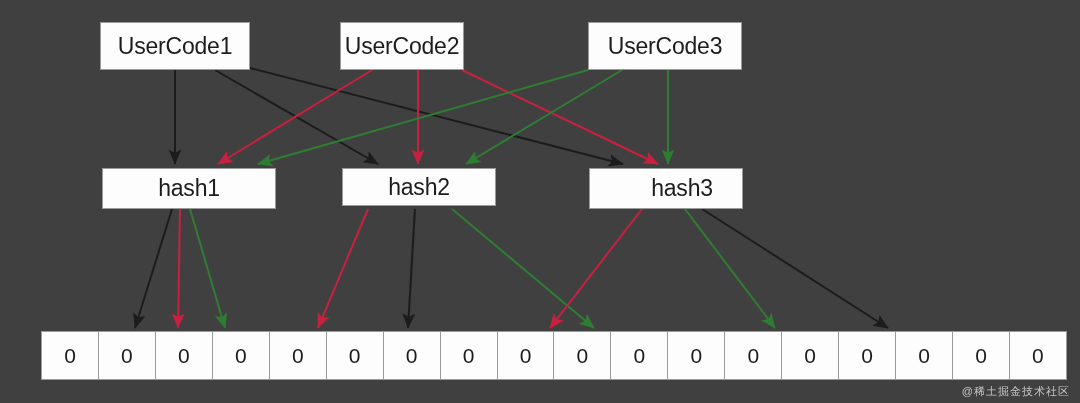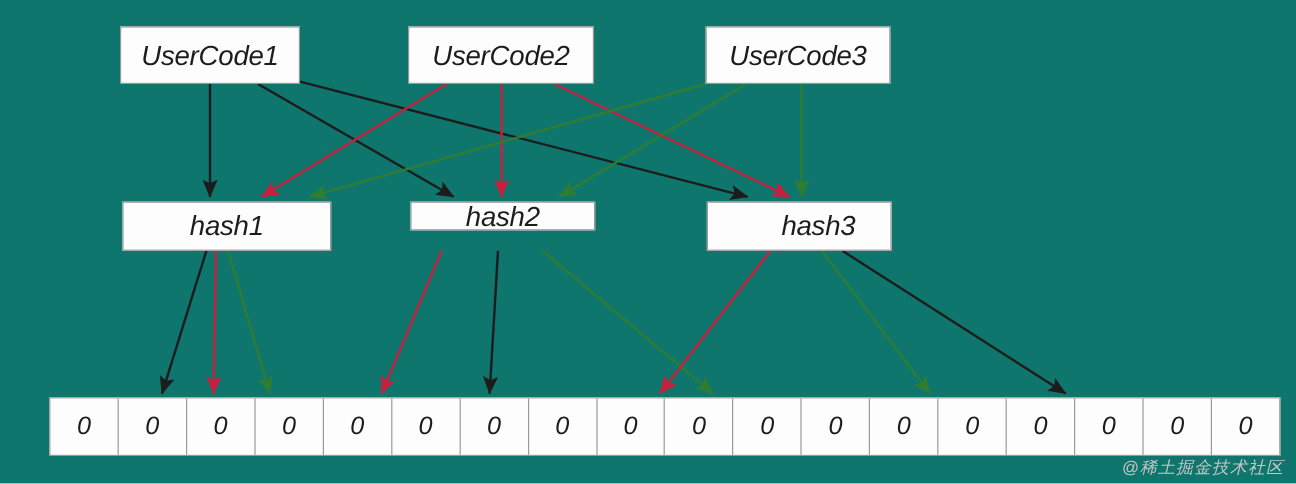--- a/index.html
+++ b/index.html
@@ -7,23 +7,22 @@
     padding: 0;
     background: #ffffff;
   }
   body {
     font-family: "Liberation Sans", sans-serif;
   }
   #canvas {
     position: relative;
     width: 1080px;
     height: 403px;
-    background: #0f766e;
+    background: #404040;
     overflow: hidden;
-    font-style: italic;
   }
   #wires {
     position: absolute;
     left: 0;
     top: 0;
     width: 1080px;
     height: 403px;
     pointer-events: none;
   }
   .node-box {
@@ -54,21 +53,21 @@
     display: flex;
     align-items: center;
     justify-content: center;
     font-size: 21px;
     color: #1c1c1c;
   }
   .watermark {
     position: absolute;
     right: 10px;
     bottom: 4px;
-    font-size: 14px;
+    font-size: 11px;
     color: #c6c6c6;
     letter-spacing: 1px;
     z-index: 4;
     white-space: nowrap;
     margin-top: 17px;
   }
 </style>
 </head>
 <body>
 
@@ -107,32 +106,32 @@
         <line x1="642" y1="209" x2="550" y2="328" stroke="#c8203f" stroke-width="2" marker-end="url(#ah-red)"></line>
         <line x1="685" y1="209" x2="775" y2="328" stroke="#2e7d32" stroke-width="2" marker-end="url(#ah-green)"></line>
         <line x1="702" y1="209" x2="888" y2="328" stroke="#1c1c1c" stroke-width="2" marker-end="url(#ah-black)"></line>
       </g>
   </svg>
 
   <div id="input-nodes">
       <div class="node-box" style="left: 100px; top: 22px; width: 150px; height: 48px;">
         <span>UserCode1</span>
       </div>
-      <div class="node-box" style="left: 340px; top: 22px; width: 155px; height: 48px;">
+      <div class="node-box" style="left: 340px; top: 22px; width: 124px; height: 48px;">
         <span>UserCode2</span>
       </div>
       <div class="node-box" style="left: 588px; top: 22px; width: 154px; height: 48px;">
         <span>UserCode3</span>
       </div>
     </div>
   <div id="hash-nodes">
       <div class="node-box" style="left: 102px; top: 168px; width: 174px; height: 41px;">
         <span>hash1</span>
       </div>
-      <div class="node-box" style="left: 342px; top: 168px; width: 154px; height: 24px;">
+      <div class="node-box" style="left: 342px; top: 168px; width: 154px; height: 38px;">
         <span>hash2</span>
       </div>
       <div class="node-box" style="left: 589px; top: 168px; width: 154px; height: 41px; padding-left: 32px;">
         <span>hash3</span>
       </div>
     </div>
   <div id="bit-array" class="bit-array" style="left: 41px; top: 331px; height: 49px; width: 1026px;">
       <div class="bit-cell" style="width: 57px;">0</div>
       <div class="bit-cell" style="width: 57px;">0</div>
       <div class="bit-cell" style="width: 57px;">0</div>

